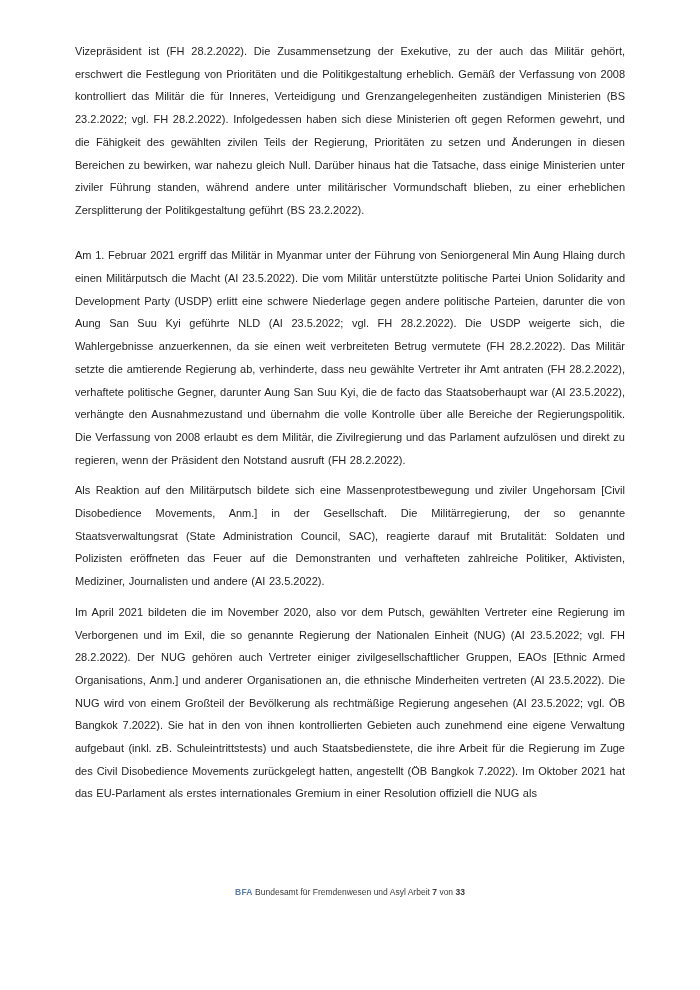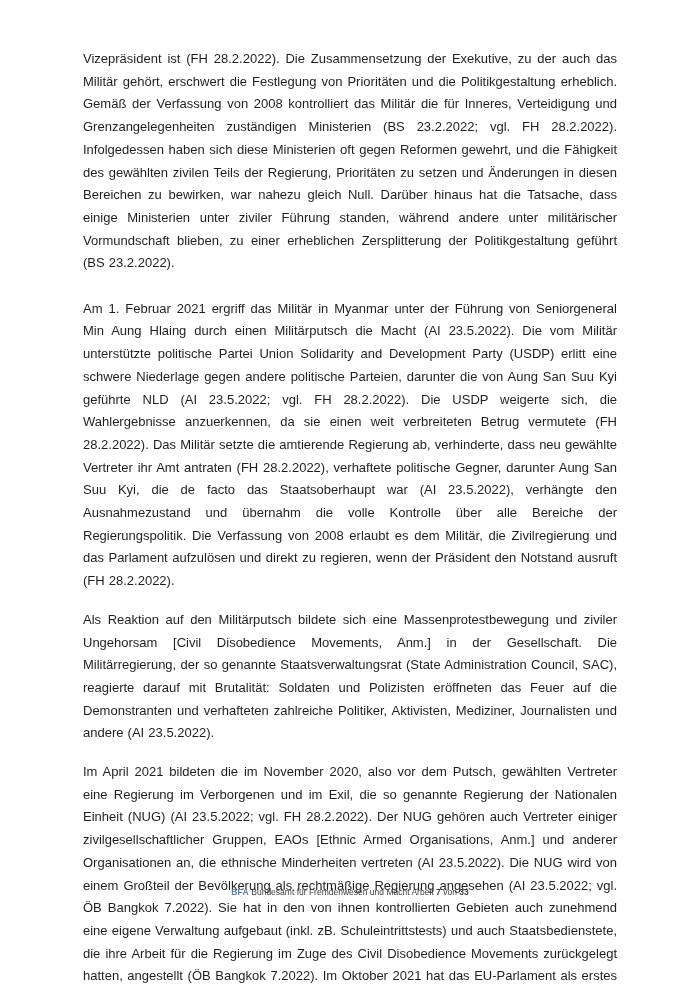--- a/index.html
+++ b/index.html
@@ -15,22 +15,22 @@
     overflow: hidden;
     font-family: "Liberation Sans", sans-serif;
   }
   .content {
     position: absolute;
     left: 67px;
     top: 32px;
     width: 566px;
   }
   .para {
-    margin: 16px;
-    font-size: 13px;
+    margin: 8px;
+    font-size: 11px;
     line-height: 22.7px;
     color: #1f1f1f;
     text-align: justify;
     -moz-text-align-last: left;
     text-align-last: left;
     word-spacing: 0.5px;
   }
   .gap-after {
     margin-bottom: 22.7px;
   }
@@ -59,19 +59,19 @@
 
 <div class="page">
   <div class="content">
     <p class="para gap-after">Vizepräsident ist (FH 28.2.2022). Die Zusammensetzung der Exekutive, zu der auch das Militär gehört, erschwert die Festlegung von Prioritäten und die Politikgestaltung erheblich. Gemäß der Verfassung von 2008 kontrolliert das Militär die für Inneres, Verteidigung und Grenzangelegenheiten zuständigen Ministerien (BS 23.2.2022; vgl. FH 28.2.2022). Infolgedessen haben sich diese Ministerien oft gegen Reformen gewehrt, und die Fähigkeit des gewählten zivilen Teils der Regierung, Prioritäten zu setzen und Änderungen in diesen Bereichen zu bewirken, war nahezu gleich Null. Darüber hinaus hat die Tatsache, dass einige Ministerien unter ziviler Führung standen, während andere unter militärischer Vormundschaft blieben, zu einer erheblichen Zersplitterung der Politikgestaltung geführt (BS 23.2.2022).</p>
     <p class="para">Am 1. Februar 2021 ergriff das Militär in Myanmar unter der Führung von Seniorgeneral Min Aung Hlaing durch einen Militärputsch die Macht (AI 23.5.2022). Die vom Militär unterstützte politische Partei Union Solidarity and Development Party (USDP) erlitt eine schwere Niederlage gegen andere politische Parteien, darunter die von Aung San Suu Kyi geführte NLD (AI 23.5.2022; vgl. FH 28.2.2022). Die USDP weigerte sich, die Wahlergebnisse anzuerkennen, da sie einen weit verbreiteten Betrug vermutete (FH 28.2.2022). Das Militär setzte die amtierende Regierung ab, verhinderte, dass neu gewählte Vertreter ihr Amt antraten (FH 28.2.2022), verhaftete politische Gegner, darunter Aung San Suu Kyi, die de facto das Staatsoberhaupt war (AI 23.5.2022), verhängte den Ausnahmezustand und übernahm die volle Kontrolle über alle Bereiche der Regierungspolitik. Die Verfassung von 2008 erlaubt es dem Militär, die Zivilregierung und das Parlament aufzulösen und direkt zu regieren, wenn der Präsident den Notstand ausruft (FH 28.2.2022).</p>
     <p class="para">Als Reaktion auf den Militärputsch bildete sich eine Massenprotestbewegung und ziviler Ungehorsam [Civil Disobedience Movements, Anm.] in der Gesellschaft. Die Militärregierung, der so genannte Staatsverwaltungsrat (State Administration Council, SAC), reagierte darauf mit Brutalität: Soldaten und Polizisten eröffneten das Feuer auf die Demonstranten und verhafteten zahlreiche Politiker, Aktivisten, Mediziner, Journalisten und andere (AI 23.5.2022).</p>
     <p class="para">Im April 2021 bildeten die im November 2020, also vor dem Putsch, gewählten Vertreter eine Regierung im Verborgenen und im Exil, die so genannte Regierung der Nationalen Einheit (NUG) (AI 23.5.2022; vgl. FH 28.2.2022). Der NUG gehören auch Vertreter einiger zivilgesellschaftlicher Gruppen, EAOs [Ethnic Armed Organisations, Anm.] und anderer Organisationen an, die ethnische Minderheiten vertreten (AI 23.5.2022). Die NUG wird von einem Großteil der Bevölkerung als rechtmäßige Regierung angesehen (AI 23.5.2022; vgl. ÖB Bangkok 7.2022). Sie hat in den von ihnen kontrollierten Gebieten auch zunehmend eine eigene Verwaltung aufgebaut (inkl. zB. Schuleintrittstests) und auch Staatsbedienstete, die ihre Arbeit für die Regierung im Zuge des Civil Disobedience Movements zurückgelegt hatten, angestellt (ÖB Bangkok 7.2022). Im Oktober 2021 hat das EU-Parlament als erstes internationales Gremium in einer Resolution offiziell die NUG als</p>
   </div>
   <div class="footer">
     <span class="logo">BFA</span>
-    <span>Bundesamt für Fremdenwesen und Macht</span>
+    <span>Bundesamt für Fremdenwesen und Asyl</span>
     <span>Arbeit</span>
     <span class="bold">7</span>
     <span>von</span>
     <span class="bold">33</span>
   </div>
 </div>
 
 </body></html>

